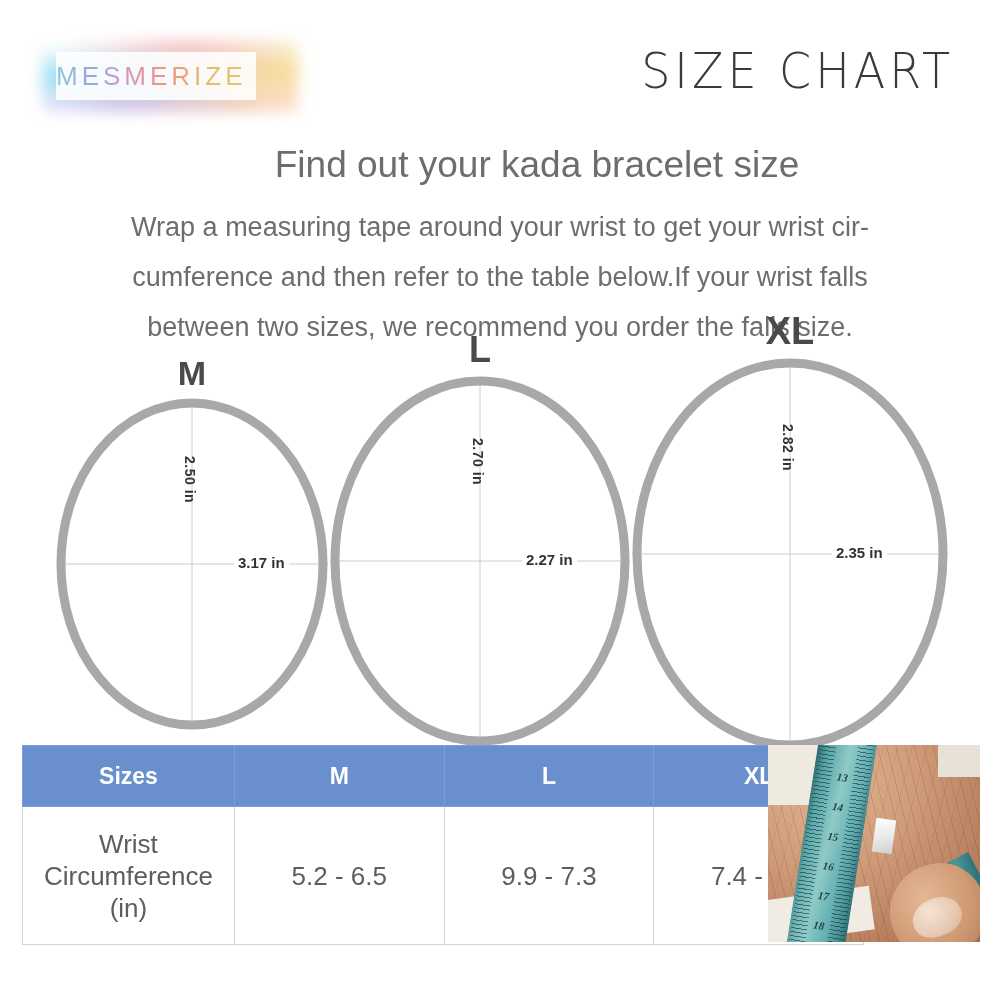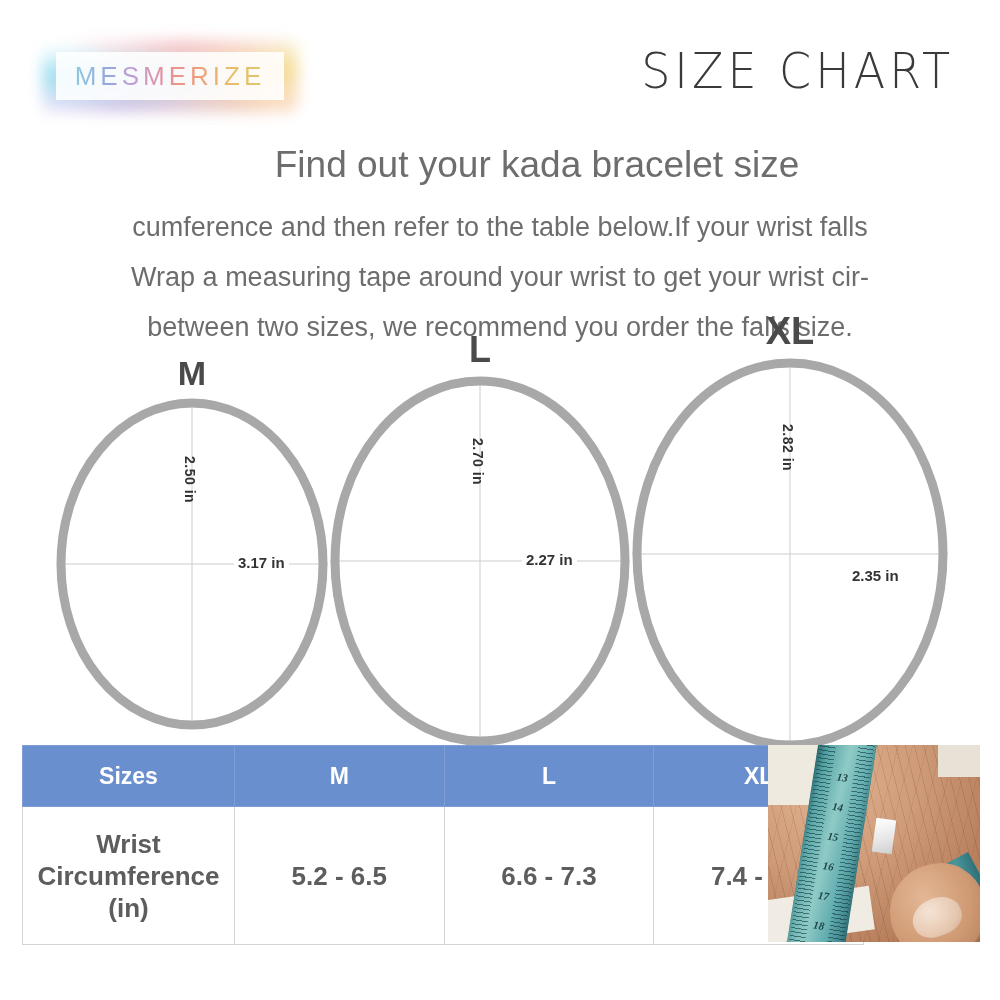--- a/index.html
+++ b/index.html
@@ -38,26 +38,25 @@
       radial-gradient(ellipse at 32% 100%, rgba(170,150,225,0.55) 0%, rgba(170,150,225,0) 60%),
       radial-gradient(ellipse at 55% 0%,  rgba(240,150,170,0.55) 0%, rgba(240,150,170,0) 60%),
       radial-gradient(ellipse at 78% 100%, rgba(245,175,120,0.55) 0%, rgba(245,175,120,0) 60%),
       radial-gradient(ellipse at 100% 40%, rgba(240,215,110,0.70) 0%, rgba(240,215,110,0) 62%);
     filter: blur(7px);
   }
   .logo-plate {
     position: absolute;
     left: 0;
     top: 0;
-    width: 228px;
+    width: 200px;
     height: 48px;
     background: rgba(255,255,255,0.88);
     display: flex;
     align-items: center;
-    justify-content: center;
   }
   .logo-text {
     font-size: 26px;
     letter-spacing: 4.0px;
     font-weight: 400;
     white-space: nowrap;
     background-image: linear-gradient(90deg,
         #8fc8e0 0%,
         #9aa4da 18%,
         #c79ad0 32%,
@@ -170,21 +169,21 @@
     color: #ffffff;
     font-weight: 700;
     font-size: 23px;
     height: 58px;
     border-color: #7e9ed5;
   }
   .size-table tbody td {
     height: 135px;
     font-size: 26px;
     color: #5d5d5d;
-    font-weight: 700;
+    font-weight: 400;
     line-height: 32px;
   }
   .col-label { width: 185px; }
   .col-size  { width: 183px; }
 
   
   .photo {
     position: absolute;
     left: 768px;
     top: 745px;
@@ -310,22 +309,22 @@
     <div class="logo-glow"></div>
     <div class="logo-plate">
       <span class="logo-text">MESMERIZE</span>
     </div>
   </div>
 
   <div class="size-chart-title">SIZE CHART</div>
 
   <div class="heading">Find out your kada bracelet size</div>
   <div class="para">
+    <span class="para-line">Wrap a measuring tape around your wrist to get your wrist cir-</span>
     <span class="para-line">cumference and then refer to the table below.If your wrist falls</span>
-    <span class="para-line">Wrap a measuring tape around your wrist to get your wrist cir-</span>
     <span class="para-line">between two sizes, we recommend you order the falls size.</span>
   </div>
 
   <div class="ovals">
 
     <div class="oval-unit" style="left:56px; top:48px; width:272px; height:332px;">
       <div class="oval-letter" style="top:-42px; font-size:34px;">M</div>
       <svg width="272" height="332" viewBox="0 0 272 332">
         <line x1="136" y1="8" x2="136" y2="324" stroke="#cccccc" stroke-width="1"></line>
         <line x1="4" y1="166" x2="300" y2="166" stroke="#cccccc" stroke-width="1"></line>
@@ -347,21 +346,21 @@
     </div>
 
     <div class="oval-unit" style="left:632px; top:8px; width:316px; height:392px;">
       <div class="oval-letter" style="top:-46px; font-size:38px;">XL</div>
       <svg width="316" height="392" viewBox="0 0 316 392">
         <line x1="158" y1="8" x2="158" y2="384" stroke="#cccccc" stroke-width="1"></line>
         <line x1="-26" y1="196" x2="342" y2="196" stroke="#cccccc" stroke-width="1"></line>
         <ellipse cx="158" cy="196" rx="153" ry="191" fill="none" stroke="#a8a8a8" stroke-width="9"></ellipse>
       </svg>
       <div class="dim-v" style="left:164px; top:66px;">2.82 in</div>
-      <div class="dim-h" style="left:216px; top:186px;margin-top:23px;">2.35 in</div>
+      <div class="dim-h" style="left:200px; top:186px;">2.35 in</div>
     </div>
 
   </div>
 
   <table class="size-table">
     <colgroup>
       <col class="col-label">
         <col class="col-size">
         <col class="col-size">
         <col class="col-size">
@@ -373,21 +372,21 @@
         <th>L</th>
         <th>XL</th>
       </tr>
     </thead>
     <tbody>
       <tr>
         <td style="white-space:pre-line;">Wrist
 Circumference
 (in)</td>
         <td>5.2 - 6.5</td>
-        <td>6.6 - 7.3</td>
+        <td>9.9 - 7.3</td>
         <td>7.4 - 4.3</td>
       </tr>
     </tbody>
   </table>
 
   <div class="photo">
     <div class="ph-skin"></div>
     <div class="ph-hair"></div>
     <div class="ph-bg-tl"></div>
     <div class="ph-bg-bl"></div>

